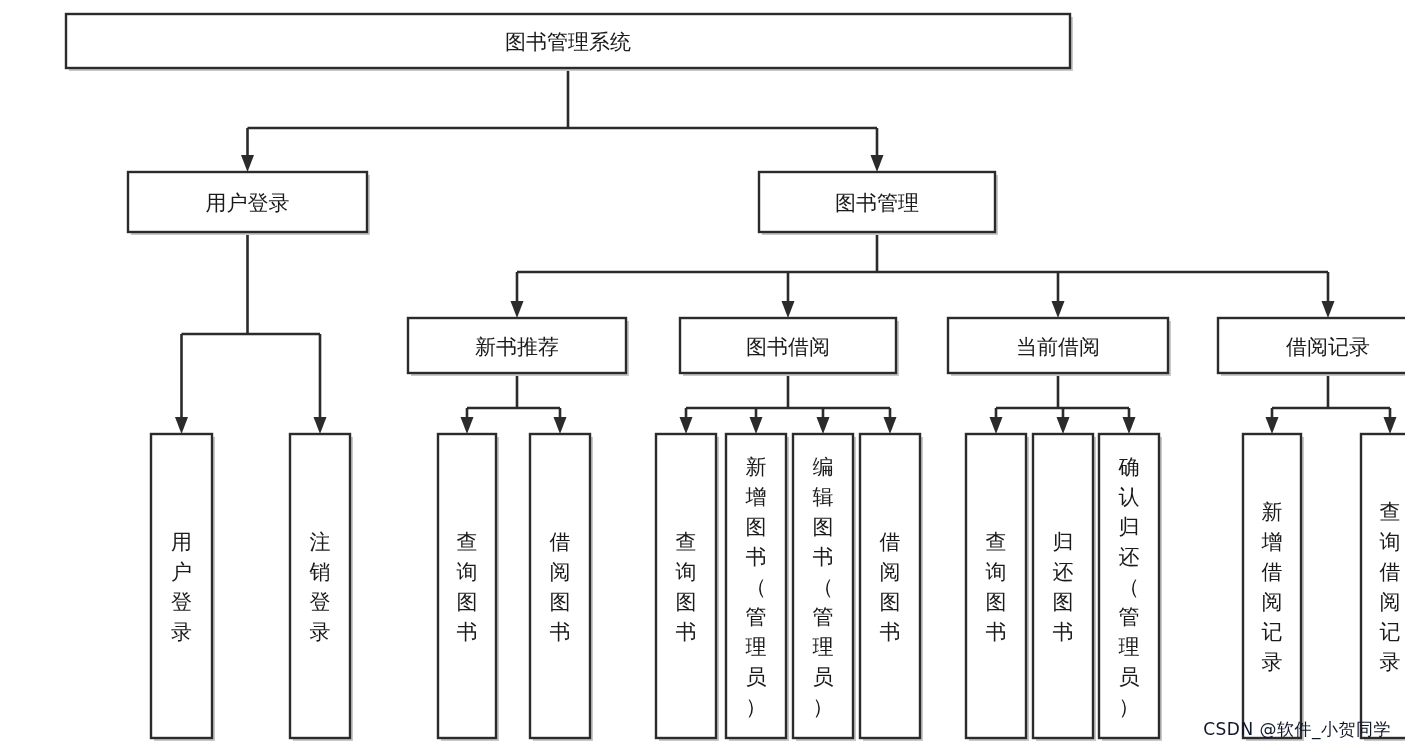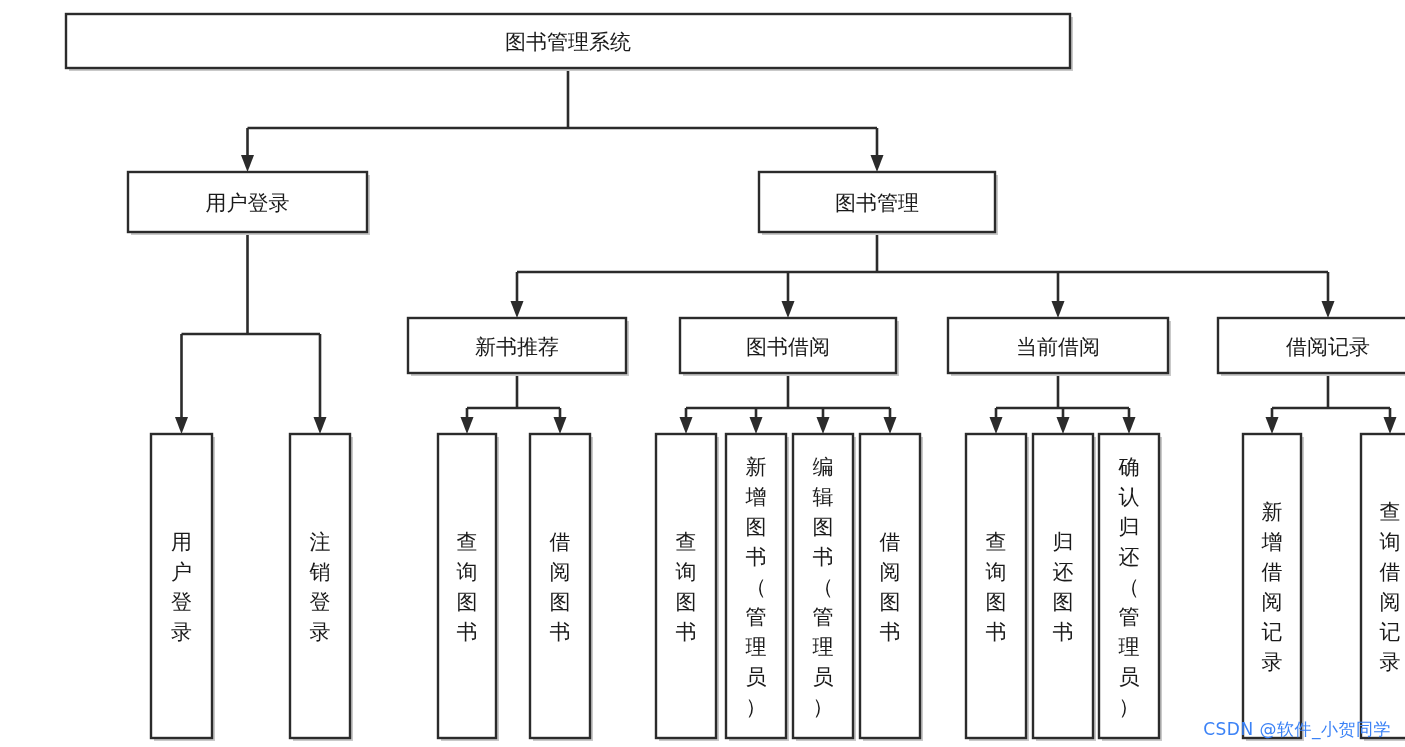--- a/index.html
+++ b/index.html
@@ -27,21 +27,21 @@
   .node-label-vertical{
     fill:#1a1a1a;
     font-family:"DejaVu Sans","Liberation Sans",sans-serif;
     font-size:21px;
     text-anchor:middle;
   }
   .watermark{
     position:absolute;
     right:14px;
     bottom:6px;
-    color:#3b82f6;
+    color:#0f172a;
     font-size:17px;
     font-family:"DejaVu Sans","Liberation Sans",sans-serif;
     letter-spacing:0.5px;
     white-space:nowrap;
     pointer-events:none;
   }
 </style>
 </head>
 <body>
 

